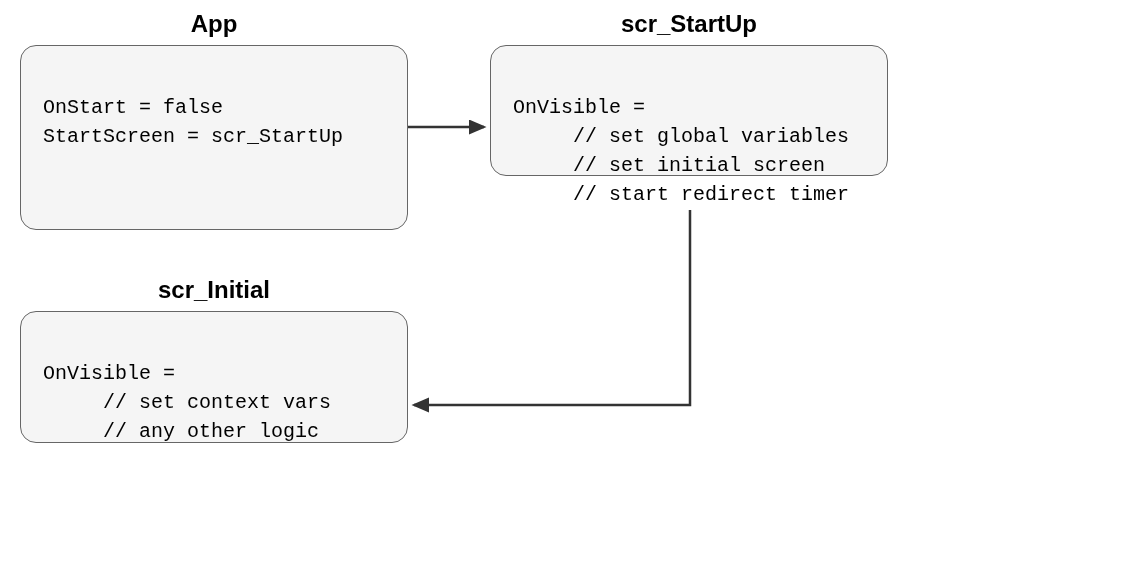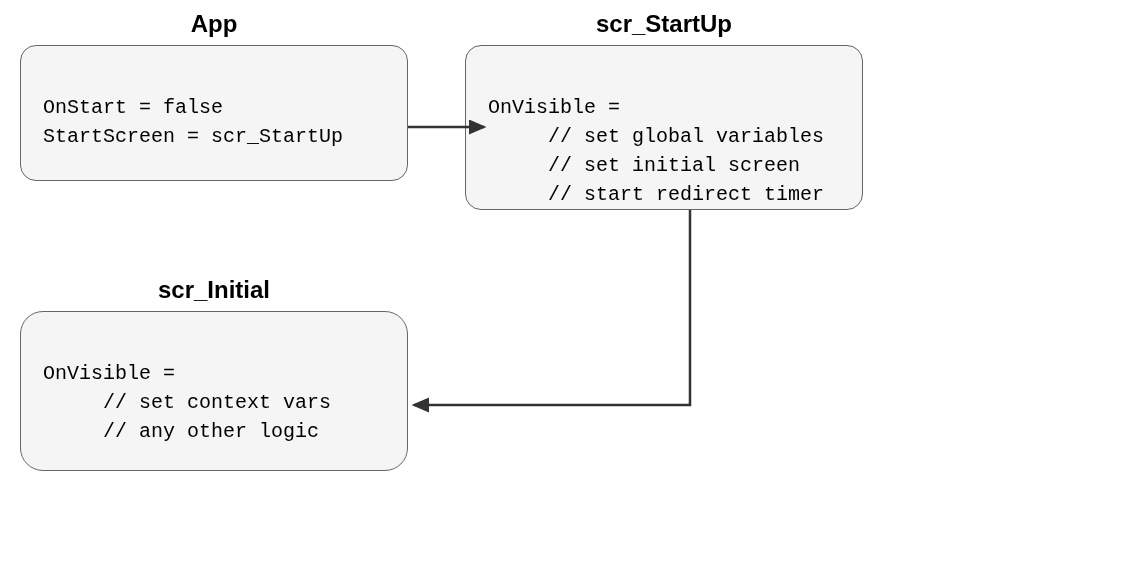--- a/index.html
+++ b/index.html
@@ -51,43 +51,43 @@
     pointer-events: none;
   }
 </style>
 </head>
 <body>
 
 <div class="canvas">
 
   <div class="node" style="left:20px; top:10px; width:388px;">
     <div class="node-title">App</div>
-    <div class="node-box" style="height:136px;">
+    <div class="node-box" style="height:185px;">
       <div class="code">
 <span>OnStart = false</span>
 <span>StartScreen = scr_StartUp</span>
       </div>
     </div>
   </div>
 
-  <div class="node" style="left:465px; top:10px; width:398px;">
+  <div class="node" style="left:490px; top:10px; width:398px;">
     <div class="node-title">scr_StartUp</div>
-    <div class="node-box" style="height:165px;">
+    <div class="node-box" style="height:131px;">
       <div class="code">
 <span>OnVisible =</span>
 <span>     // set global variables</span>
 <span>     // set initial screen</span>
 <span>     // start redirect timer</span>
       </div>
     </div>
   </div>
 
   <div class="node" style="left:20px; top:276px; width:388px;">
     <div class="node-title">scr_Initial</div>
-    <div class="node-box" style="height:160px;border-radius:23px;">
+    <div class="node-box" style="height:132px;">
       <div class="code">
 <span>OnVisible =</span>
 <span>     // set context vars</span>
 <span>     // any other logic</span>
       </div>
     </div>
   </div>
 
   <svg class="arrows">
     <defs>

